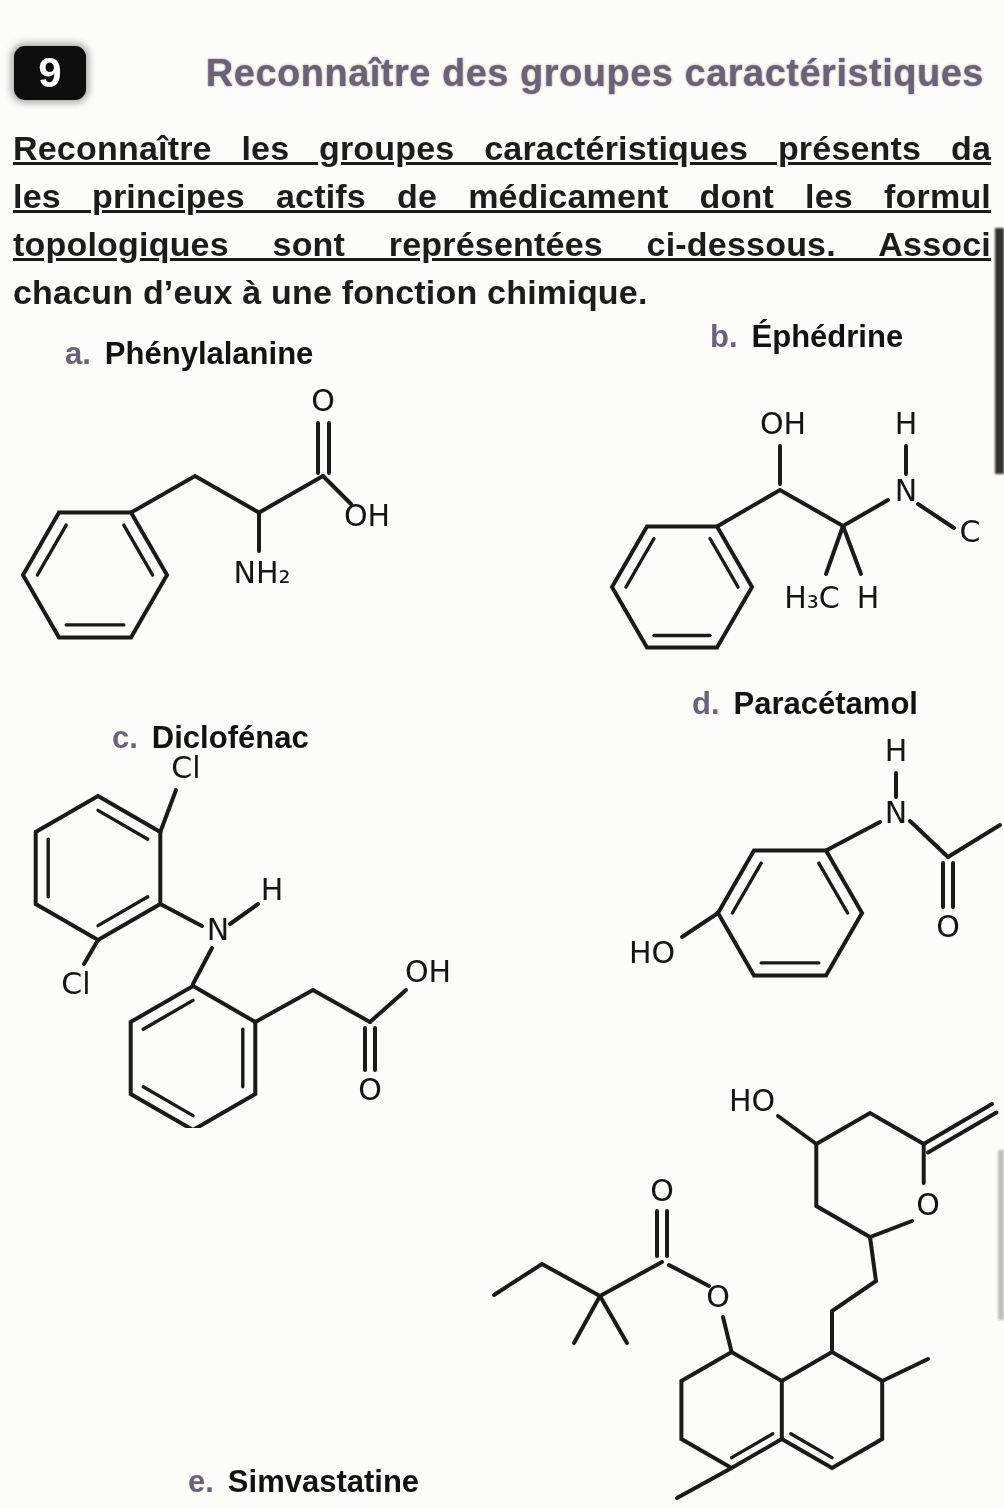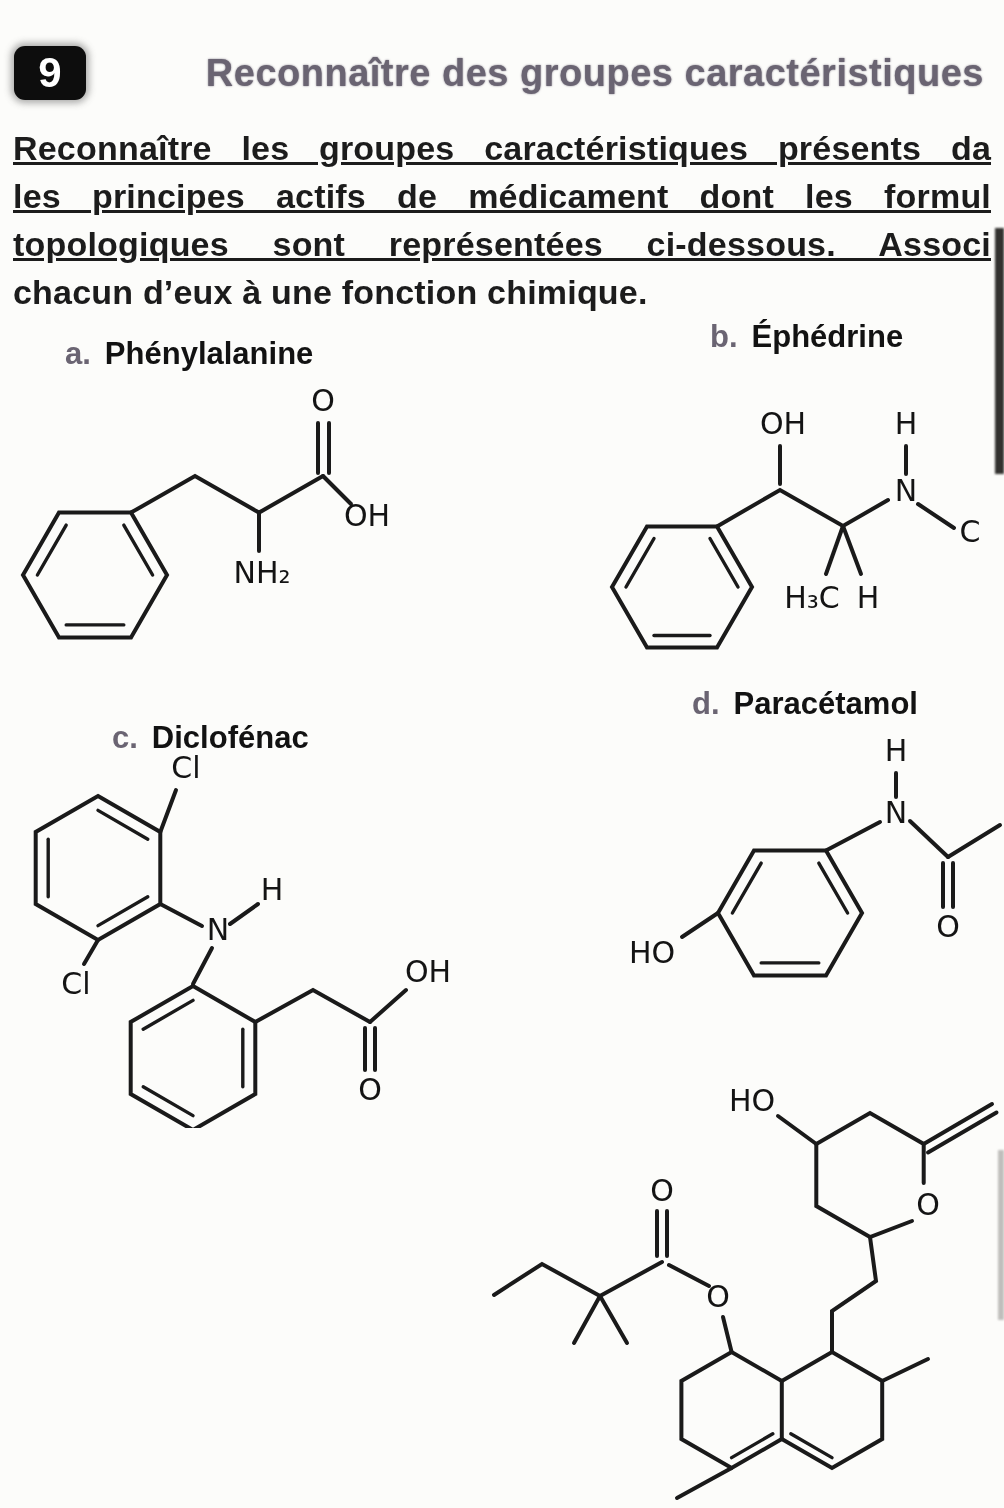--- a/index.html
+++ b/index.html
@@ -215,17 +215,20 @@
       <line class="b" x1="120" y1="231" x2="94" y2="278"></line>
       <line class="b" x1="120" y1="231" x2="147" y2="278"></line>
       <path class="b" d="M120 231 L62 199 L14 230"></path>
     </g>
     <text x="272" y="46">HO</text>
     <text x="448" y="150">O</text>
     <text x="238" y="242">O</text>
     <text x="182" y="136">O</text>
   </svg>
 
+  <div class="mol-label" style="left:188px;top:1464px;">
+    <span class="letter">e.</span><span class="name">Simvastatine</span>
+  </div>
 
   <div class="edge-strip1"></div>
   <div class="edge-strip2"></div>
 
 </div>
 
 </body></html>

